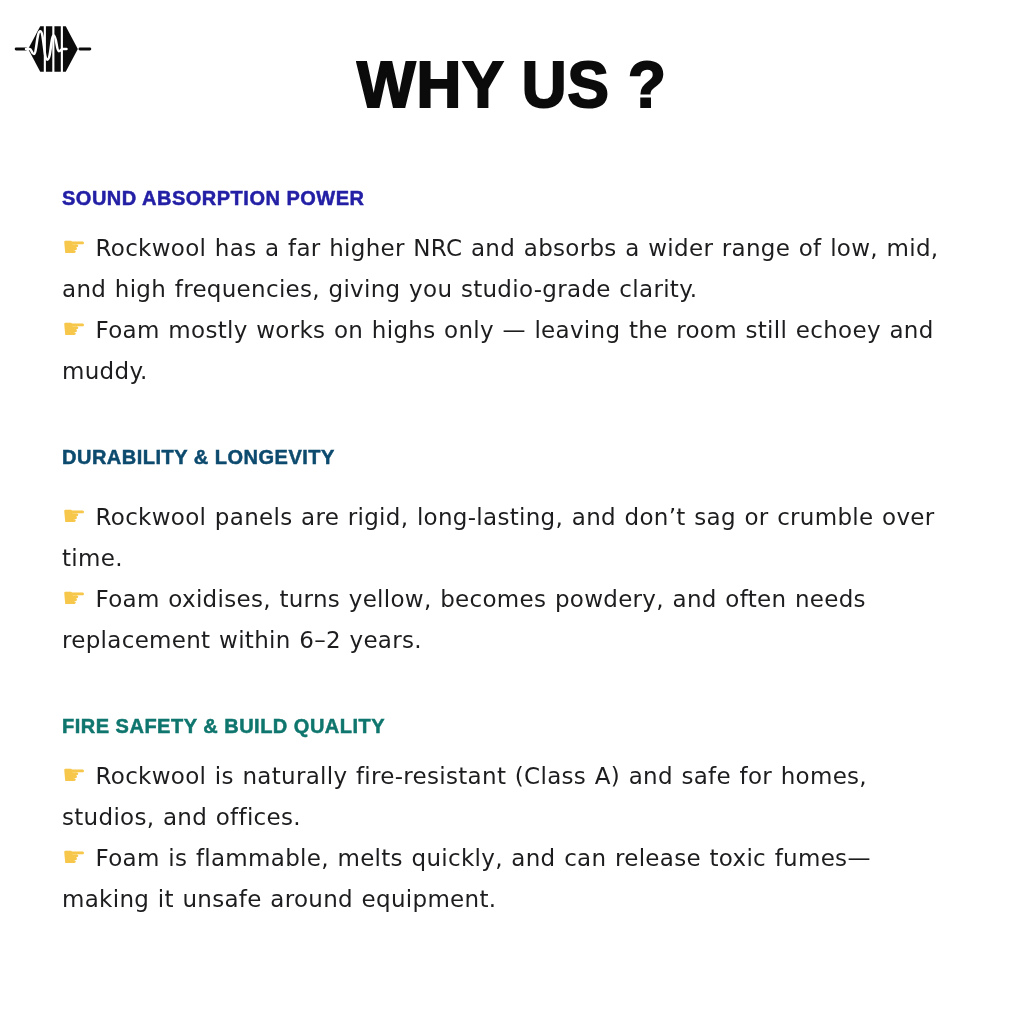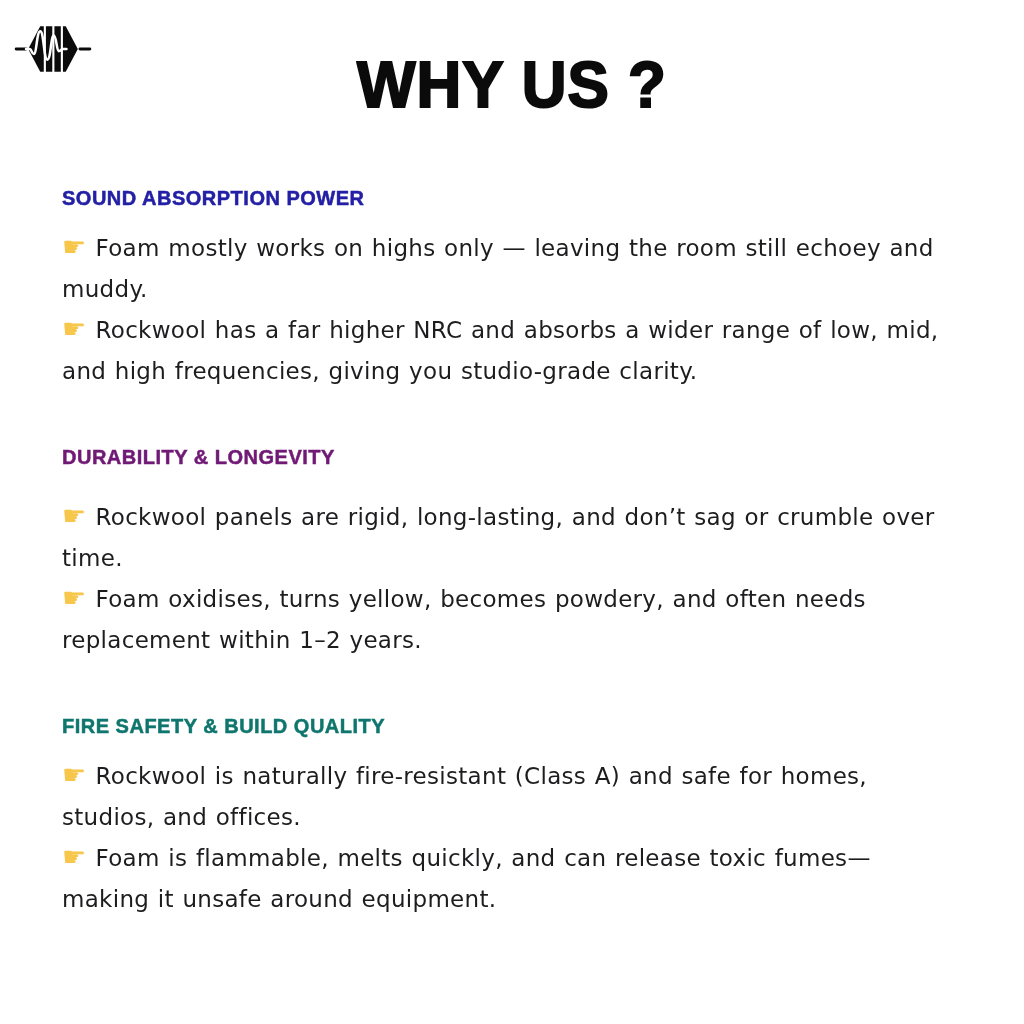--- a/index.html
+++ b/index.html
@@ -77,28 +77,28 @@
     <path d="M3,45 H17 M93,45 H107" stroke="#0b0b0b" stroke-width="4" stroke-linecap="round" fill="none"></path>
     <path d="M17,45 h5 c3,0 3,7 6,7 c4,0 4,-32 9,-32 c5,0 5,40 10,40 c5,0 5,-34 9,-34 c4,0 4,22 7,22 c3,0 3,-3 6,-3 h5" stroke="#ffffff" stroke-width="3.6" fill="none" stroke-linecap="round" stroke-linejoin="round"></path>
   </svg>
 
   <h1 class="page-title">WHY US ?</h1>
 
   <div class="content">
 
     <div class="section">
       <h2 class="section-heading" style="color: rgb(35, 32, 166);">SOUND ABSORPTION POWER</h2>
+      <p class="bullet"><span class="hand">☛</span><span>Rockwool has a far higher NRC and absorbs a wider range of low, mid, and high frequencies, giving you studio-grade clarity.</span></p>
       <p class="bullet"><span class="hand">☛</span><span>Foam mostly works on highs only — leaving the room still echoey and muddy.</span></p>
-      <p class="bullet"><span class="hand">☛</span><span>Rockwool has a far higher NRC and absorbs a wider range of low, mid, and high frequencies, giving you studio-grade clarity.</span></p>
     </div>
 
     <div class="section">
-      <h2 class="section-heading" style="color: #701a75;">DURABILITY &amp; LONGEVITY</h2>
+      <h2 class="section-heading" style="color: #0c4a6e;">DURABILITY &amp; LONGEVITY</h2>
       <p class="bullet"><span class="hand">☛</span><span>Rockwool panels are rigid, long-lasting, and don’t sag or crumble over time.</span></p>
-      <p class="bullet"><span class="hand">☛</span><span>Foam oxidises, turns yellow, becomes powdery, and often needs replacement within 1–2 years.</span></p>
+      <p class="bullet"><span class="hand">☛</span><span>Foam oxidises, turns yellow, becomes powdery, and often needs replacement within 6–2 years.</span></p>
     </div>
 
     <div class="section">
       <h2 class="section-heading" style="color: #0f766e;">FIRE SAFETY &amp; BUILD QUALITY</h2>
       <p class="bullet"><span class="hand">☛</span><span>Rockwool is naturally fire-resistant (Class A) and safe for homes, studios, and offices.</span></p>
       <p class="bullet"><span class="hand">☛</span><span>Foam is flammable, melts quickly, and can release toxic fumes—making it unsafe around equipment.</span></p>
     </div>
 
   </div>
 </div>

